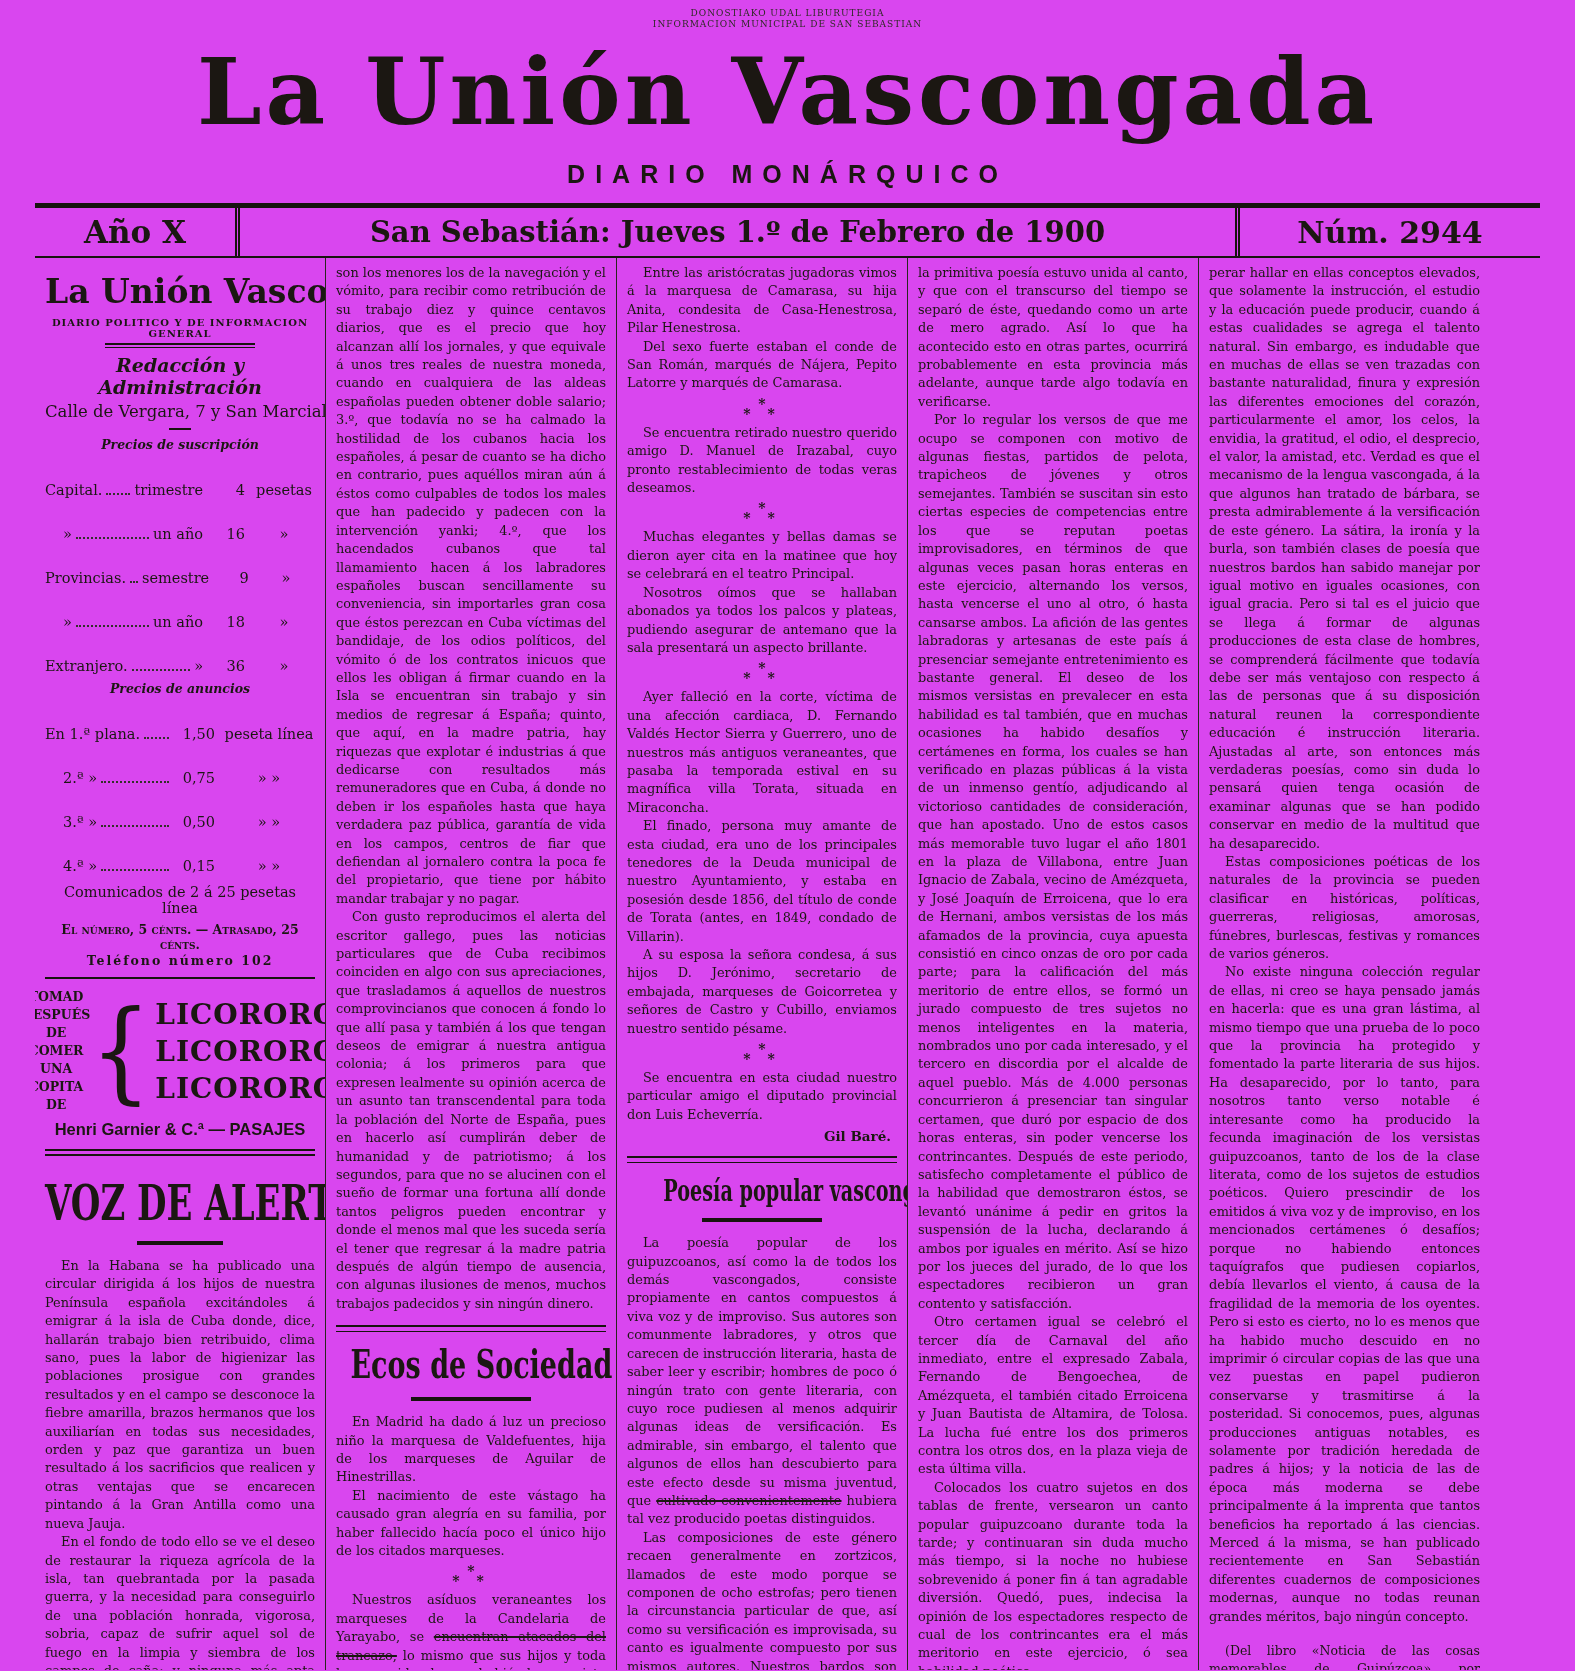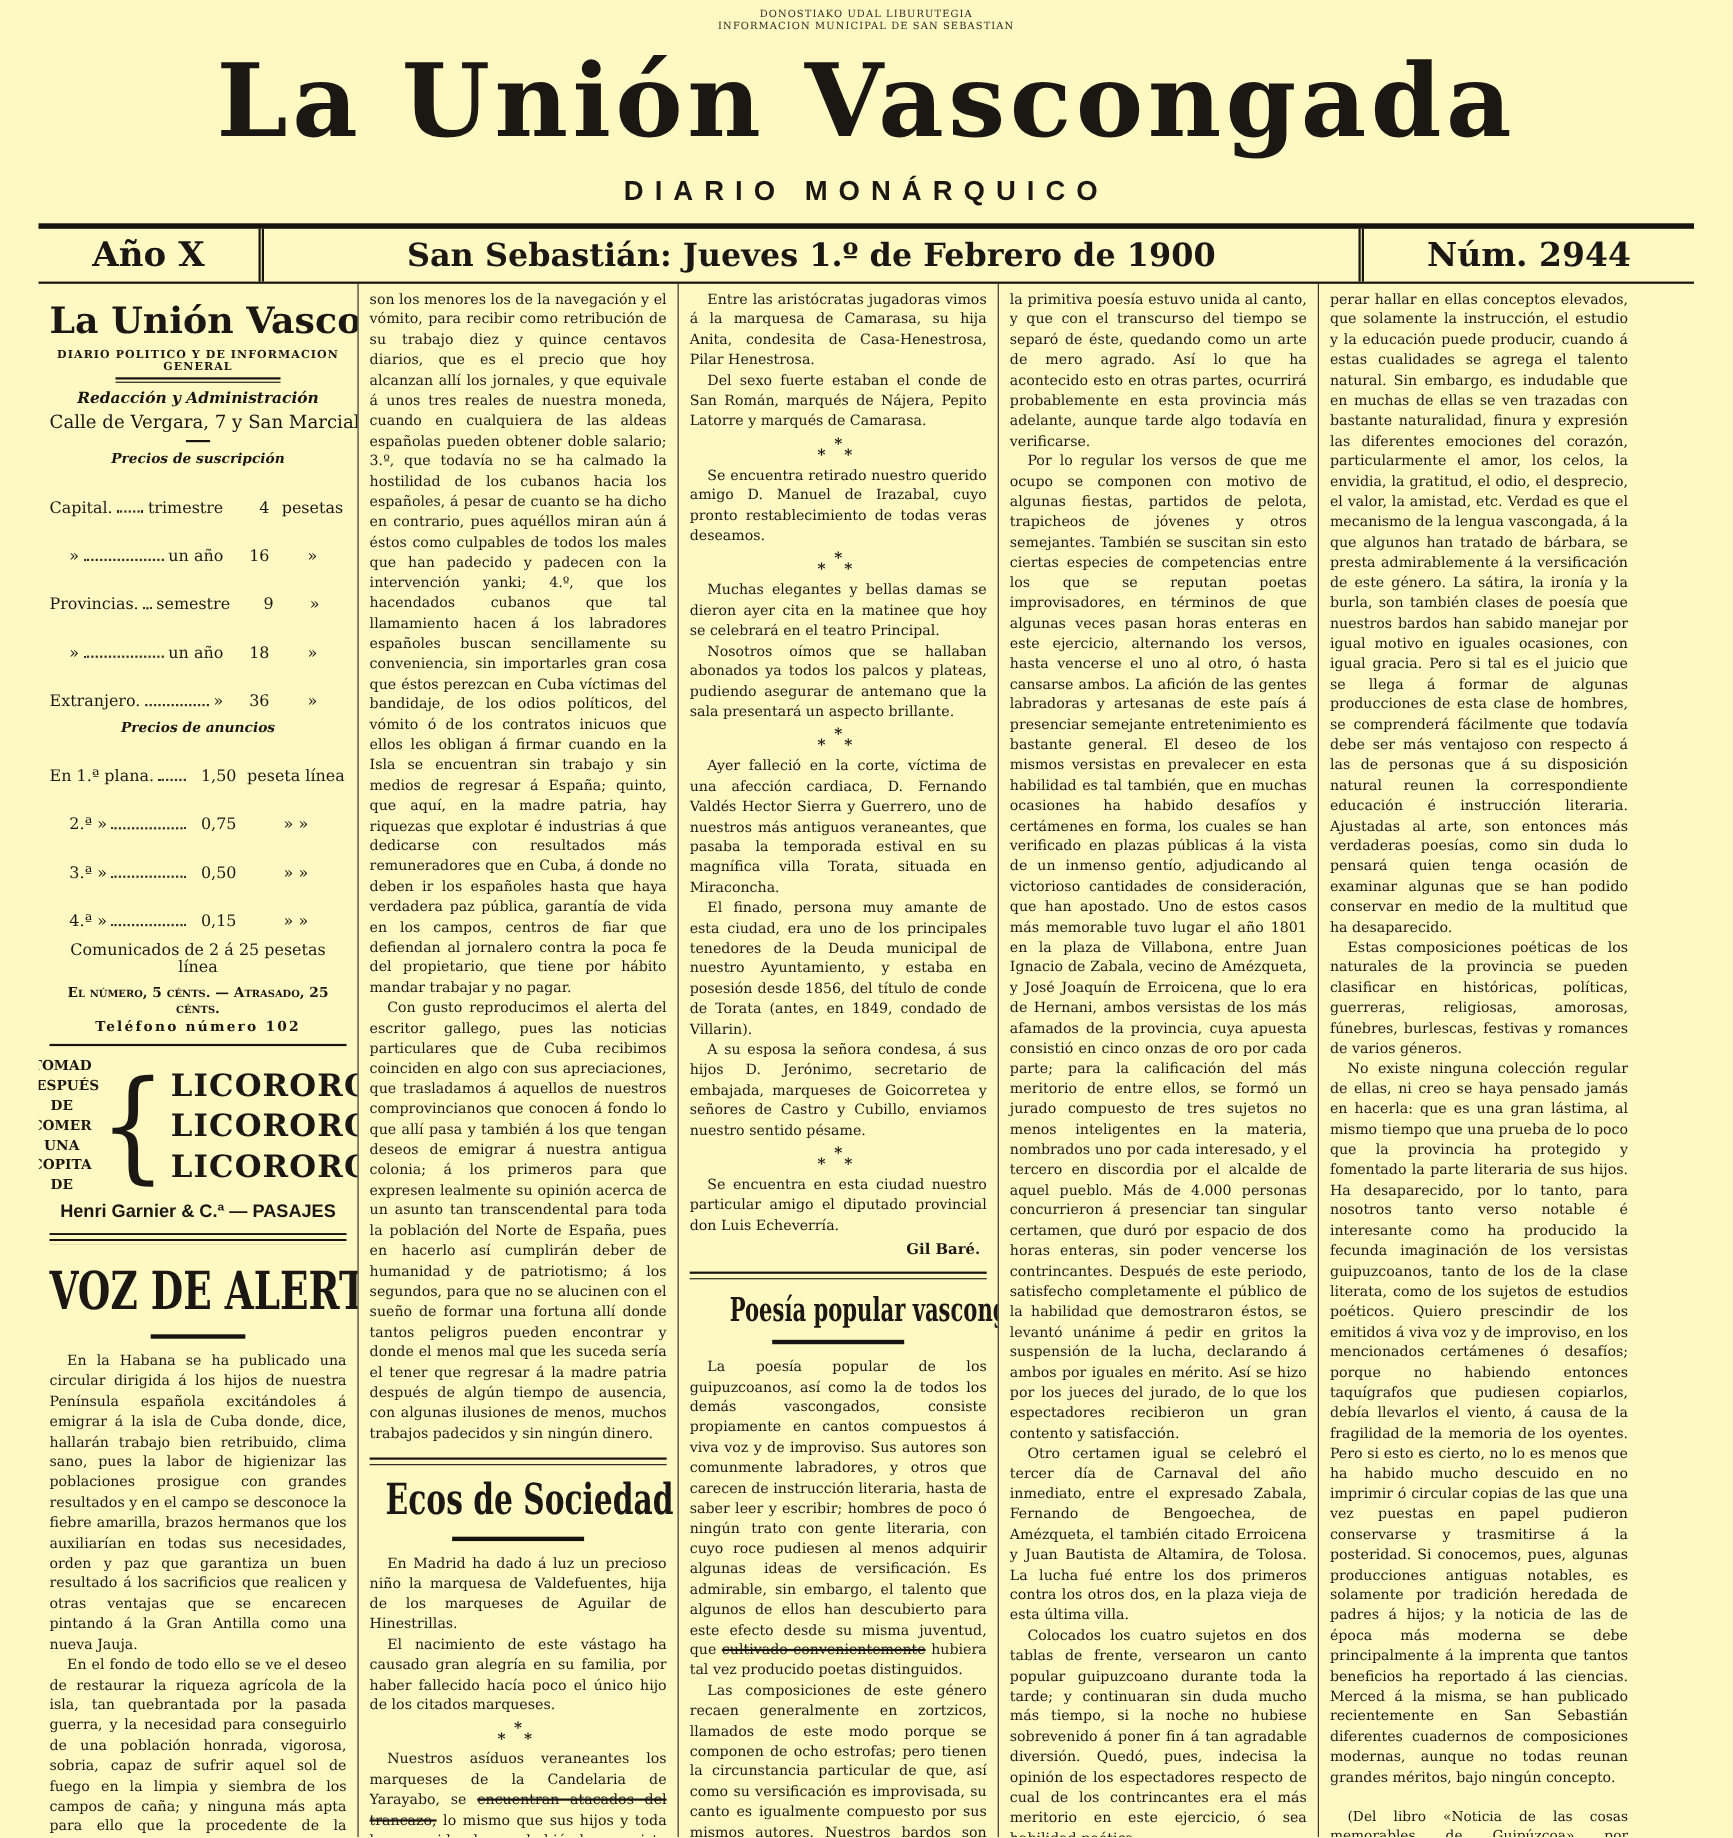--- a/index.html
+++ b/index.html
@@ -1,19 +1,19 @@
 <!DOCTYPE html>
 <html><head>
 <meta charset="utf-8">
 <style>
   html,body{margin:0;padding:0;background:#e8e6df;}
   .page{
     position:relative;
     width:1575px;height:1671px;
-    background:#fef9c3;
+    background:#d946ef;
     color:#1b1712;
     font-family:"DejaVu Serif", serif;
     box-sizing:border-box;
     overflow:hidden;
   }
   
   .stamp{ text-align:center; font-size:9px; line-height:11px; letter-spacing:1px;
           padding-top:8px; color:#2e2a24; font-family:"DejaVu Serif",serif;}
   .masthead-title{
     text-align:center; font-size:92px; line-height:96px; font-weight:700;
@@ -35,21 +35,21 @@
   .columns{display:flex;margin-left:35px;width:1455px;height:1412px;overflow:hidden;}
   .col{flex:0 0 291px;box-sizing:border-box;padding:6px 10px 0 10px;overflow:hidden;}
   .col.bordered{border-right:1px solid #2a261f;}
   .body-p{font-size:12.9px;line-height:18.4px;text-align:justify;text-indent:16px;margin:0;}
   .body-p.cont{text-indent:0;}
   .strike{text-decoration:line-through;text-decoration-thickness:2px;}
   
   .info-title{text-align:center;font-size:33px;font-weight:700;margin-top:8px;white-space:nowrap;}
   .info-tagline{text-align:center;font-size:10px;font-weight:700;letter-spacing:1px;margin-top:6px;}
   .tagline-rule{width:150px;margin:4px auto 6px auto;border-top:2px solid #17130e;border-bottom:1px solid #17130e;height:2px;}
-  .admin-heading{text-align:center;font-size:14px;font-style:italic;font-weight:700;margin-top:4px;}
+  .admin-heading{text-align:center;font-size:19px;font-style:italic;font-weight:700;margin-top:4px;}
   .info-address{text-align:center;font-size:16.5px;margin-top:4px;white-space:nowrap;}
   .tiny-dash{width:22px;height:2px;background:#17130e;margin:7px auto;}
   .price-heading{text-align:center;font-size:12.5px;font-style:italic;font-weight:700;margin:5px 0 4px 0;}
   .price-row{display:flex;align-items:baseline;font-size:14.5px;line-height:20px;}
   .price-row .place{white-space:nowrap;}
   .price-row .dots{flex:1;border-bottom:2px dotted #34302a;margin:0 4px 4px 4px;min-width:8px;}
   .price-row .period{white-space:nowrap;}
   .price-row .price{width:38px;text-align:right;padding-left:4px;}
   .price-row .unit{width:62px;text-align:center;padding-left:8px;white-space:nowrap;margin-top:24px;}
   .comunicados{text-align:center;font-size:14.5px;margin-top:8px;}

